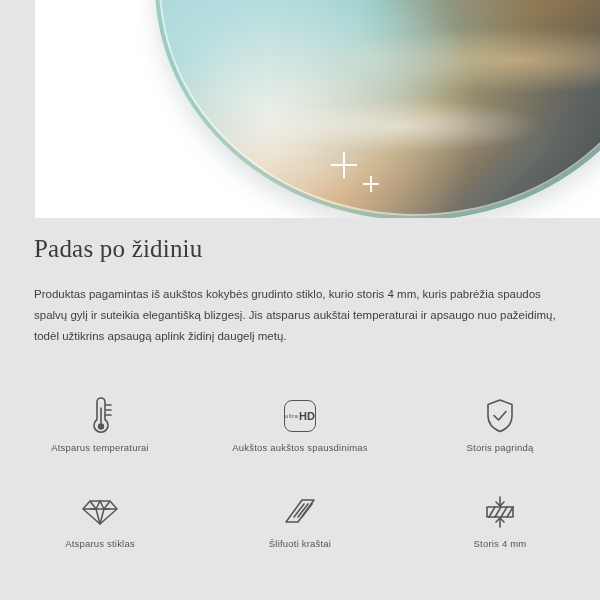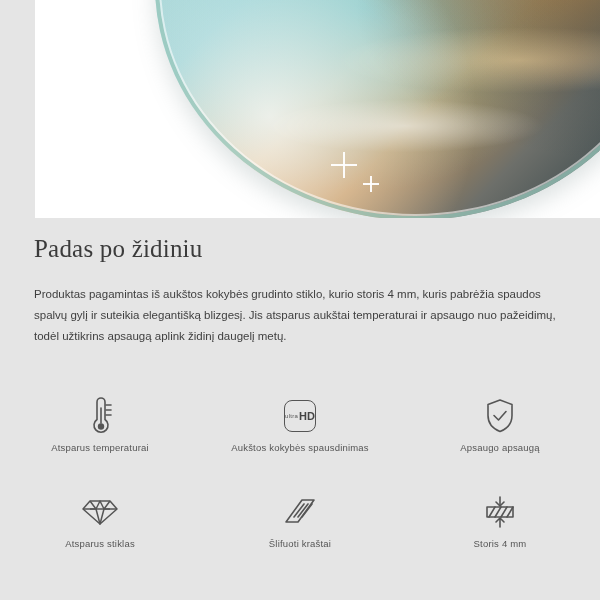--- a/index.html
+++ b/index.html
@@ -222,31 +222,31 @@
       <div class="feature-label">Atsparus temperaturai</div>
     </div>
 
     <div class="feature">
       <div class="feature-icon">
         <div class="ultrahd-box">
           <span class="u1">ultra</span>
           <span class="u2">HD</span>
         </div>
       </div>
-      <div class="feature-label">Aukštos kokybės spausdinimas</div>
+      <div class="feature-label">Aukštos aukštos spausdinimas</div>
     </div>
 
     <div class="feature">
       <div class="feature-icon">
         <svg width="34" height="38" viewBox="0 0 34 38" fill="none" stroke="#555" stroke-width="1.6" stroke-linejoin="round" stroke-linecap="round">
           <path d="M17 3l12 4.5v11c0 8-5.4 13.4-12 16-6.6-2.6-12-8-12-16v-11L17 3z"></path>
           <polyline points="11,18.5 15.5,23 23,14.5"></polyline>
         </svg>
       </div>
-      <div class="feature-label">Apsaugo apsaugą</div>
+      <div class="feature-label">Storis pagrindą</div>
     </div>
 
     <div class="feature">
       <div class="feature-icon">
         <svg width="38" height="34" viewBox="0 0 38 34" fill="none" stroke="#555" stroke-width="1.5" stroke-linejoin="round">
           <path d="M9 6h20l7 8-17 15L2 14 9 6z"></path>
           <path d="M2 14h34"></path>
           <path d="M9 6l6 8-6 0"></path>
           <path d="M29 6l-6 8 6 0"></path>
           <path d="M15 14l4 15 4-15"></path>

